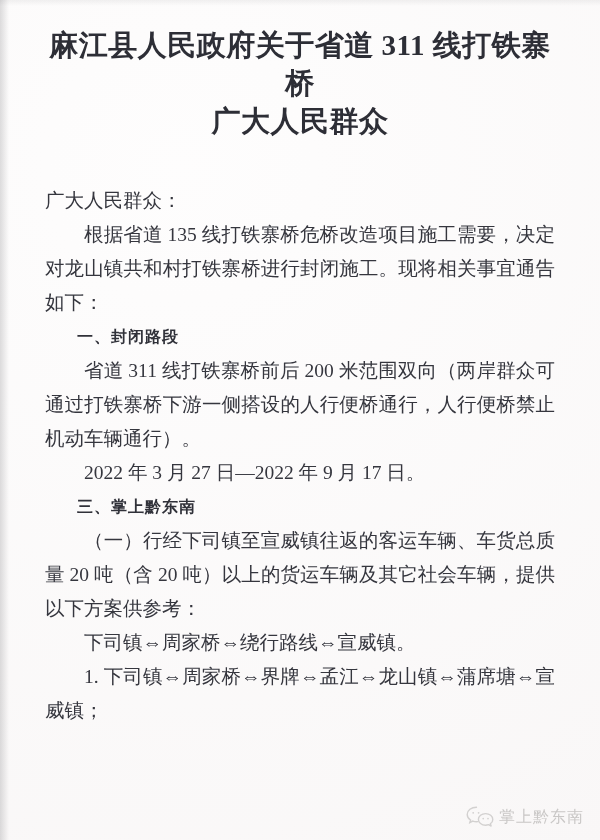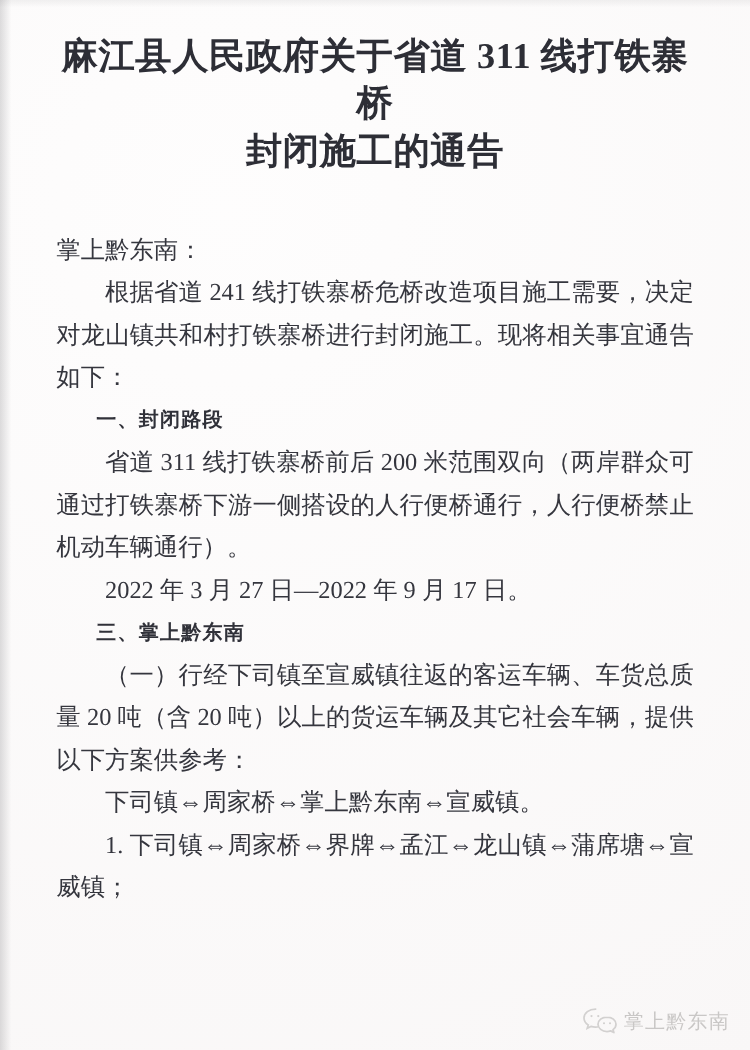--- a/index.html
+++ b/index.html
@@ -85,37 +85,37 @@
   }
   .watermark svg { display: block; opacity: 0.75; }
 </style>
 </head>
 <body>
 
 <div class="page">
 
   <h1 class="title">
     <span class="t-line">麻江县人民政府关于省道 311 线打铁寨桥</span>
-    <span class="t-line">封闭施工的通告</span>
+    <span class="t-line">广大人民群众</span>
   </h1>
 
   <div class="body-text">
 
-    <p class="para salutation">掌上黔东南：</p>
+    <p class="para salutation">广大人民群众：</p>
 
-    <p class="para indent">根据省道 241 线打铁寨桥危桥改造项目施工需要，决定对龙山镇共和村打铁寨桥进行封闭施工。现将相关事宜通告如下：</p>
+    <p class="para indent">根据省道 135 线打铁寨桥危桥改造项目施工需要，决定对龙山镇共和村打铁寨桥进行封闭施工。现将相关事宜通告如下：</p>
 
     <h2 class="sec-heading">一、封闭路段</h2>
     <p class="para indent">省道 311 线打铁寨桥前后 200 米范围双向（两岸群众可通过打铁寨桥下游一侧搭设的人行便桥通行，人行便桥禁止机动车辆通行）。</p>
 
     <p class="para indent">2022 年 3 月 27 日—2022 年 9 月 17 日。</p>
 
     <h2 class="sec-heading">三、掌上黔东南</h2>
     <p class="para indent">（一）行经下司镇至宣威镇往返的客运车辆、车货总质量 20 吨（含 20 吨）以上的货运车辆及其它社会车辆，提供以下方案供参考：</p>
-    <p class="para indent">下司镇⇔周家桥⇔掌上黔东南⇔宣威镇。</p>
+    <p class="para indent">下司镇⇔周家桥⇔绕行路线⇔宣威镇。</p>
     <p class="para indent">1. 下司镇⇔周家桥⇔界牌⇔孟江⇔龙山镇⇔蒲席塘⇔宣威镇；</p>
 
   </div>
 
   <div class="watermark">
     <span>
       <svg width="28" height="22" viewBox="0 0 28 22" fill="none" xmlns="http://www.w3.org/2000/svg">
 
         <path d="M10.5 1.2 C5.3 1.2 1.2 4.4 1.2 8.4 c0 2.3 1.3 4.3 3.4 5.6 l-0.8 2.6 3-1.5 c1.1 0.4 2.4 0.6 3.7 0.6 0.4 0 0.9 0 1.3-0.1" stroke="#c6c4c3" stroke-width="1.4" stroke-linecap="round"></path>
         <circle cx="7.2" cy="6.8" r="0.9" fill="#c6c4c3"></circle>

